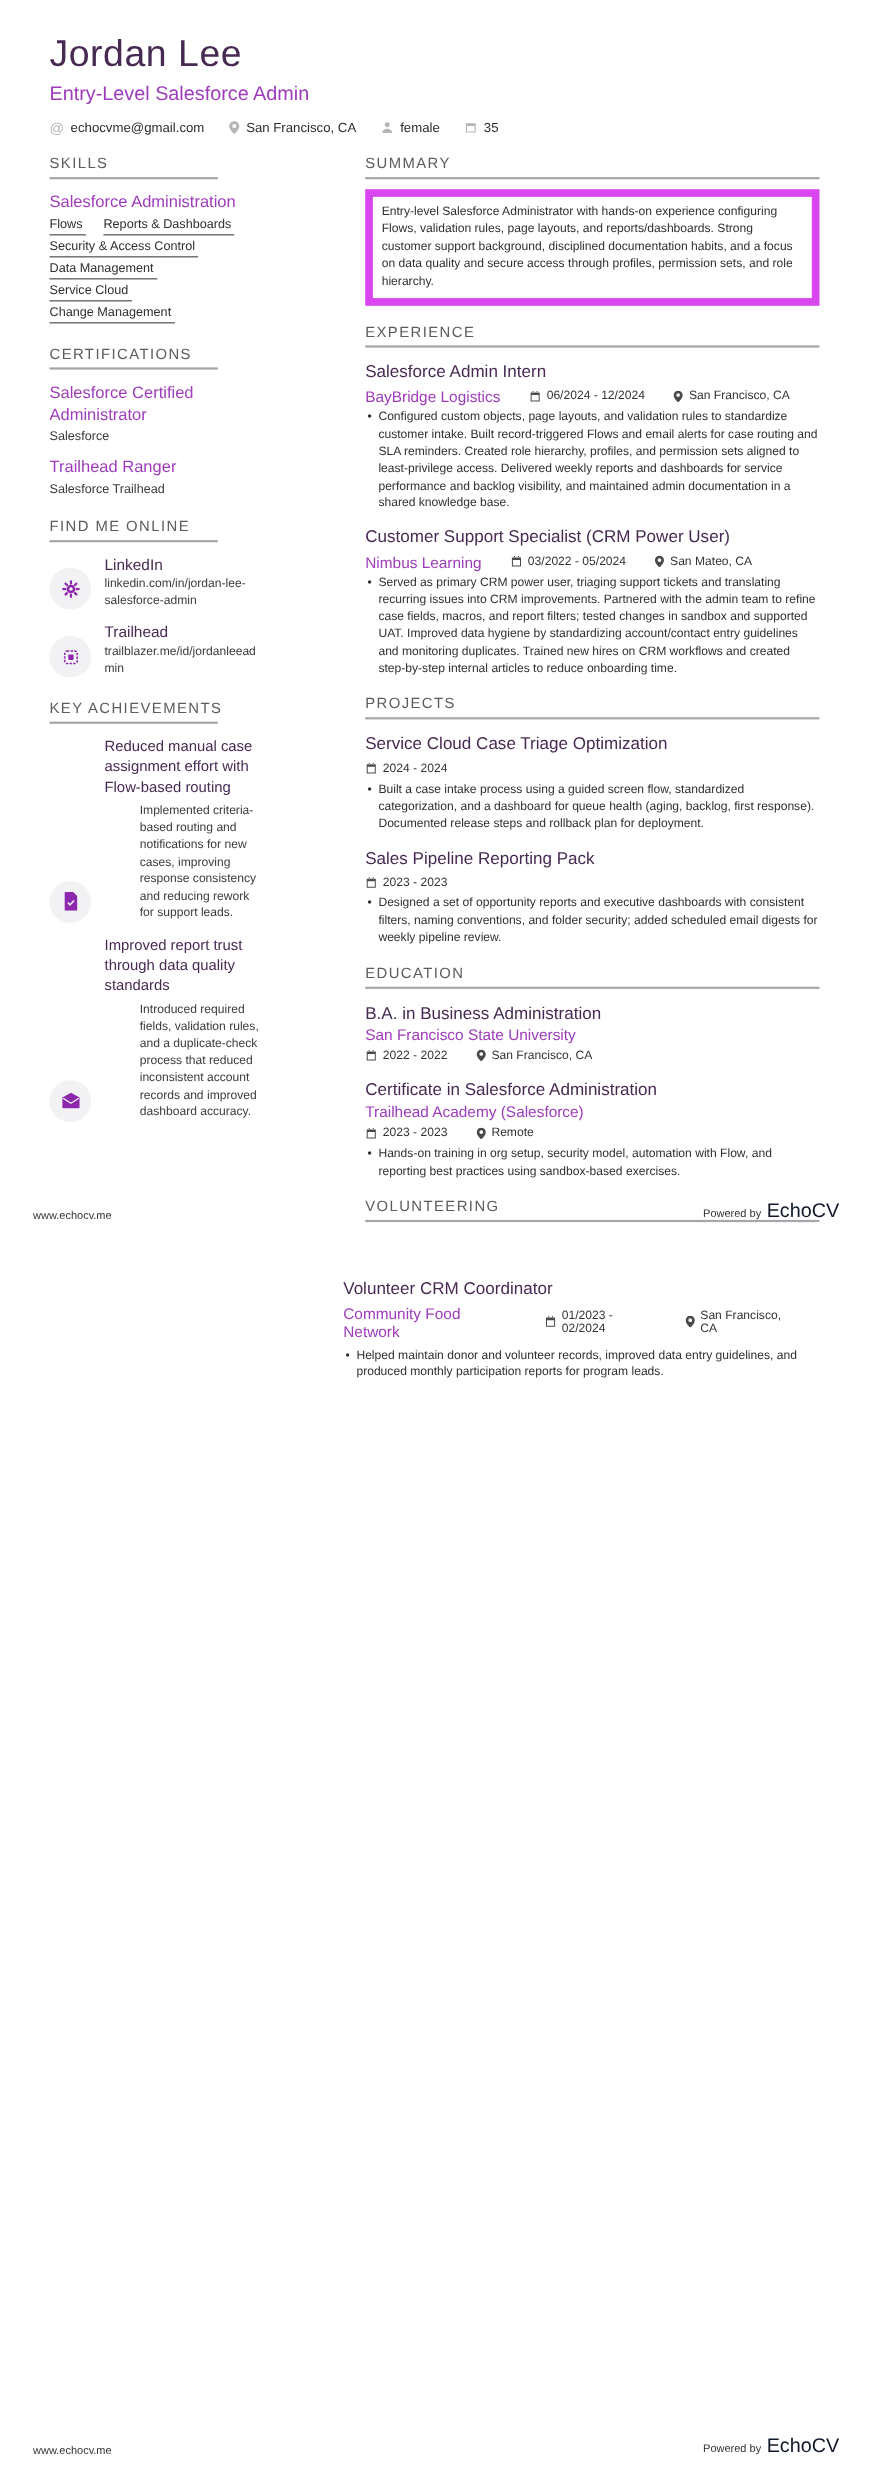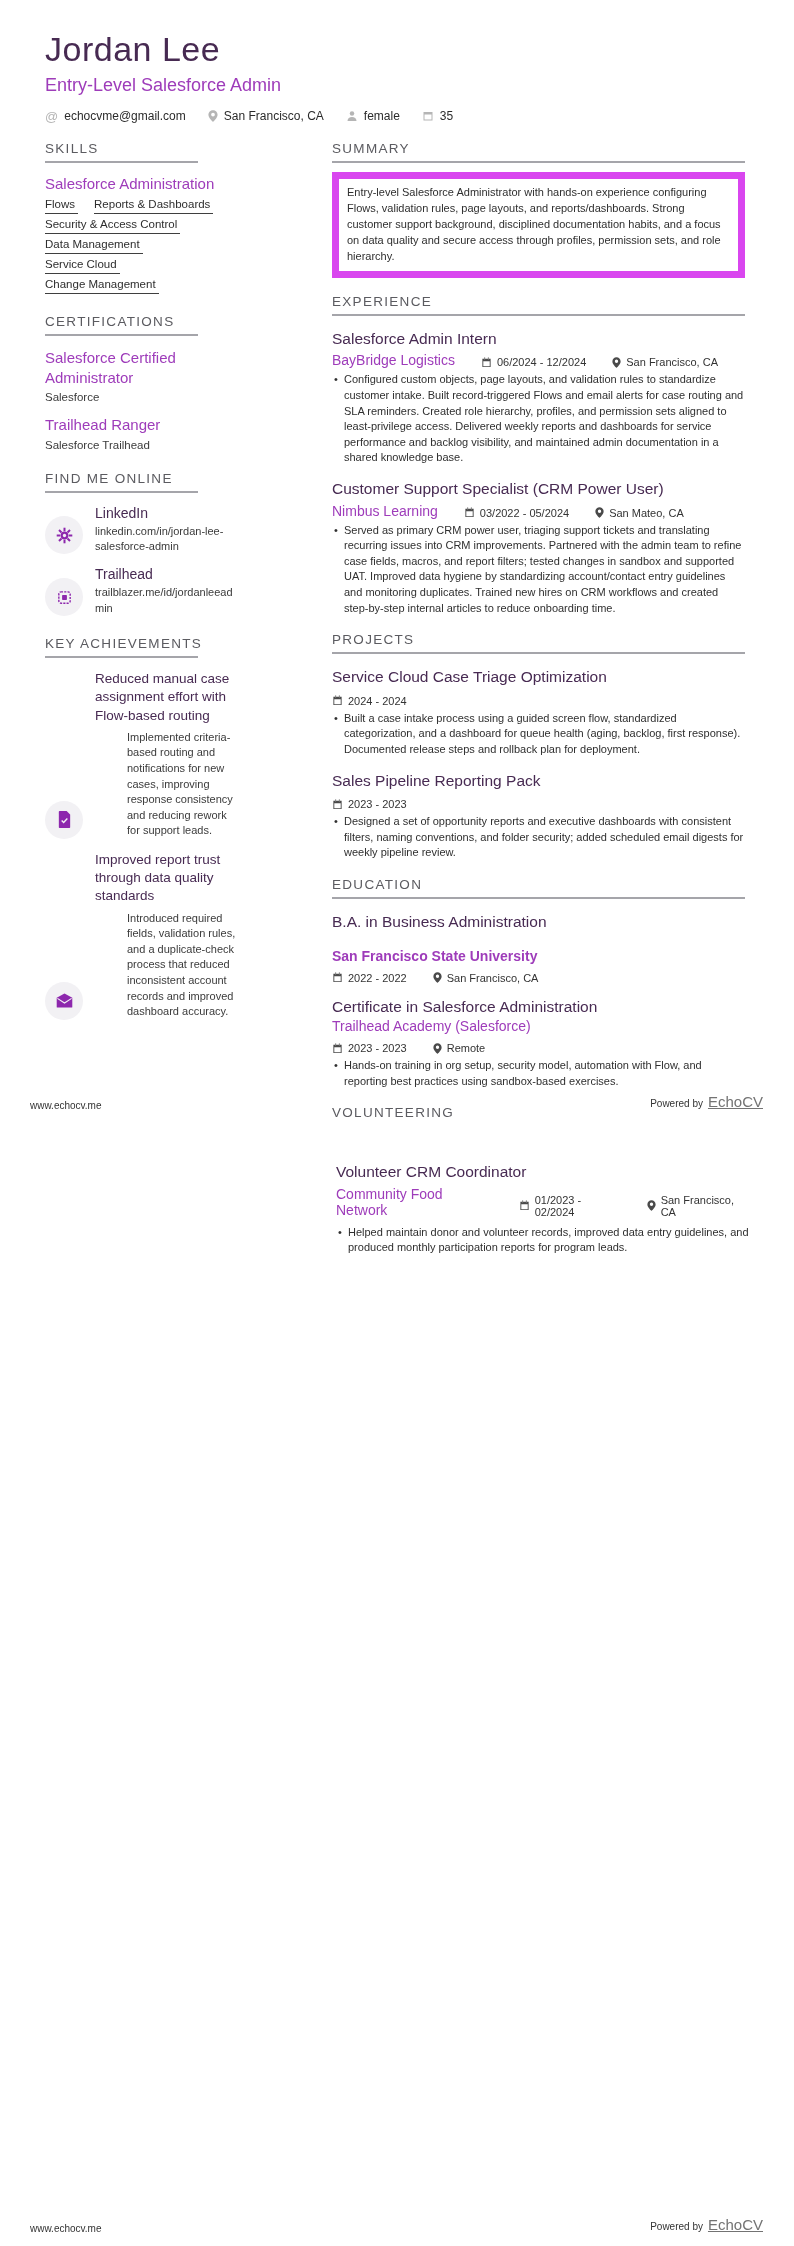--- a/index.html
+++ b/index.html
@@ -48,36 +48,36 @@
   .ach-title { font-size:13.5px; font-weight:500; color:#472a52; line-height:1.35; }
   .ach-desc { font-size:11px; color:#3b3b3b; line-height:1.42; margin-top:5px;margin-left:32px; }
   .icon-text { min-width:0; }
 
   
   .summary-box { border:7px solid #d946ef; margin-top:9px; padding:6px 8px; font-size:11px; line-height:1.45; color:#2f2f2f; }
 
   
   .entry { margin-top:8px; }
   .entry-title { font-size:15.5px; font-weight:500; color:#472a52; line-height:1.2; padding-top:6px; }
-  .entry-sub { display:flex; align-items:flex-end; gap:26px; margin-top:4px; min-height:16px; }
+  .entry-sub { display:flex; align-items:center; gap:26px; margin-top:4px; min-height:16px; }
   .org { font-size:14px; font-weight:500; color:#9e3cba; }
   .meta { display:flex; align-items:center; gap:5px; font-size:11px; color:#333; }
   .micon { color:#4a4a4a; display:inline-flex; }
   .bullets { margin-top:4px; }
   .bullet { font-size:11px; line-height:1.42; color:#2f2f2f; padding-left:12px; position:relative; }
   .bullet::before { content:"•"; position:absolute; left:2px; top:0; color:#2f2f2f; }
 
   
-  .page2-content { position:absolute; left:336px; top:40px; width:413px; }
+  .page2-content { position:absolute; left:312px; top:40px; width:413px; }
 
   
   .page-footer { position:absolute; left:30px; right:31px; bottom:12px; display:flex; justify-content:space-between; align-items:flex-end; }
   .footer-url { font-size:10px; color:#333; }
   .powered { font-size:10px; color:#333; }
-  .brand { font-size:15px; color:#737373; margin-left:5px;text-decoration:underline; }
+  .brand { font-size:18px; color:#0f172a; margin-left:5px; }
 </style>
 </head>
 <body>
 
 <div class="page">
   <div class="page-pad">
 
     <header>
       <div class="name">Jordan Lee</div>
       <div class="headline">Entry-Level Salesforce Admin</div>
@@ -317,21 +317,21 @@
             </div>
           </div>
         </section>
 
         <section class="section">
           <div class="sec-head">EDUCATION</div>
           <div class="sec-rule"></div>
 
           <div class="entry">
             <div class="entry-title">B.A. in Business Administration</div>
-            <div class="org" style="margin-top:16px;font-weight:bold;">San Francisco State University</div>
+            <div class="org" style="margin-top:0;">San Francisco State University</div>
             <div class="entry-sub">
               <span class="meta">
                 <span class="micon">
                     <svg width="11" height="11" viewBox="0 0 24 24">
                       <path fill="#4a4a4a" fill-rule="evenodd" d="M7 1h2v4H7zM15 1h2v4h-2zM3 4h18v18H3zM5 9h14v11H5z"></path>
                     </svg>
                   </span>
                 <span>2022 - 2022</span>
               </span>
               <span class="meta">

